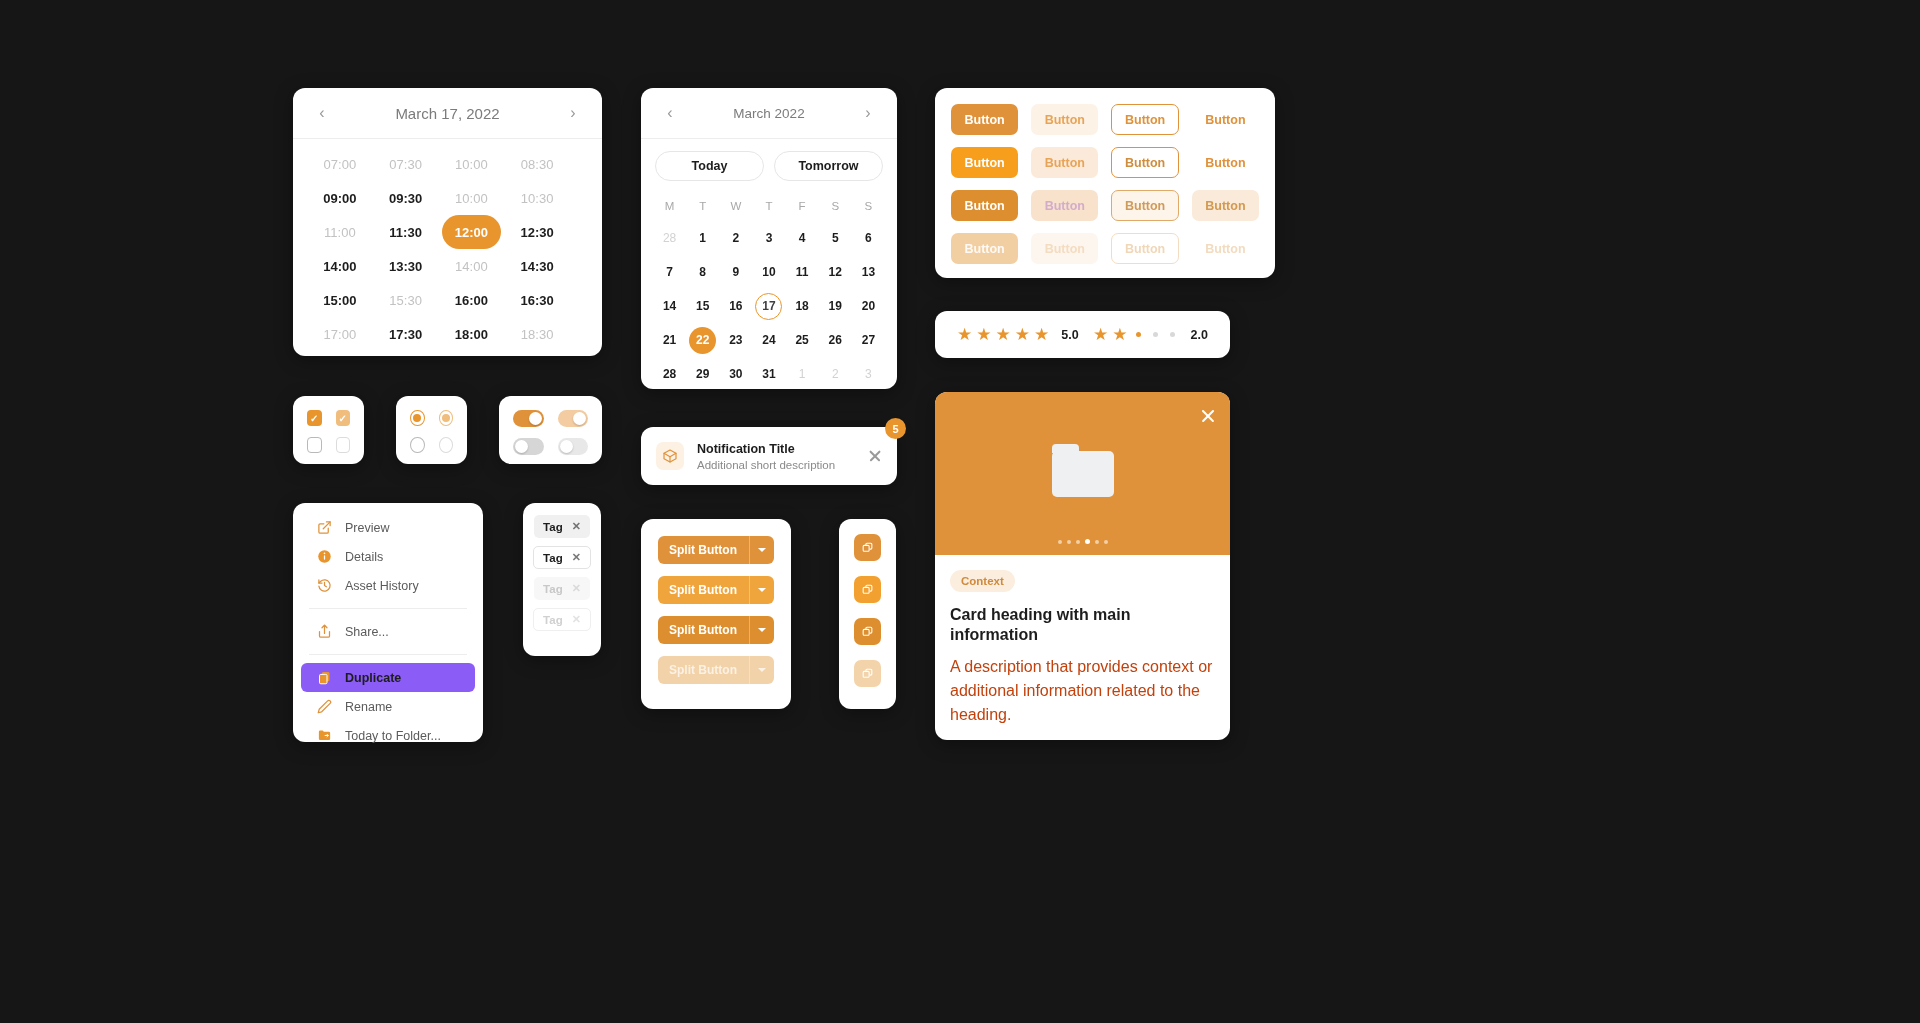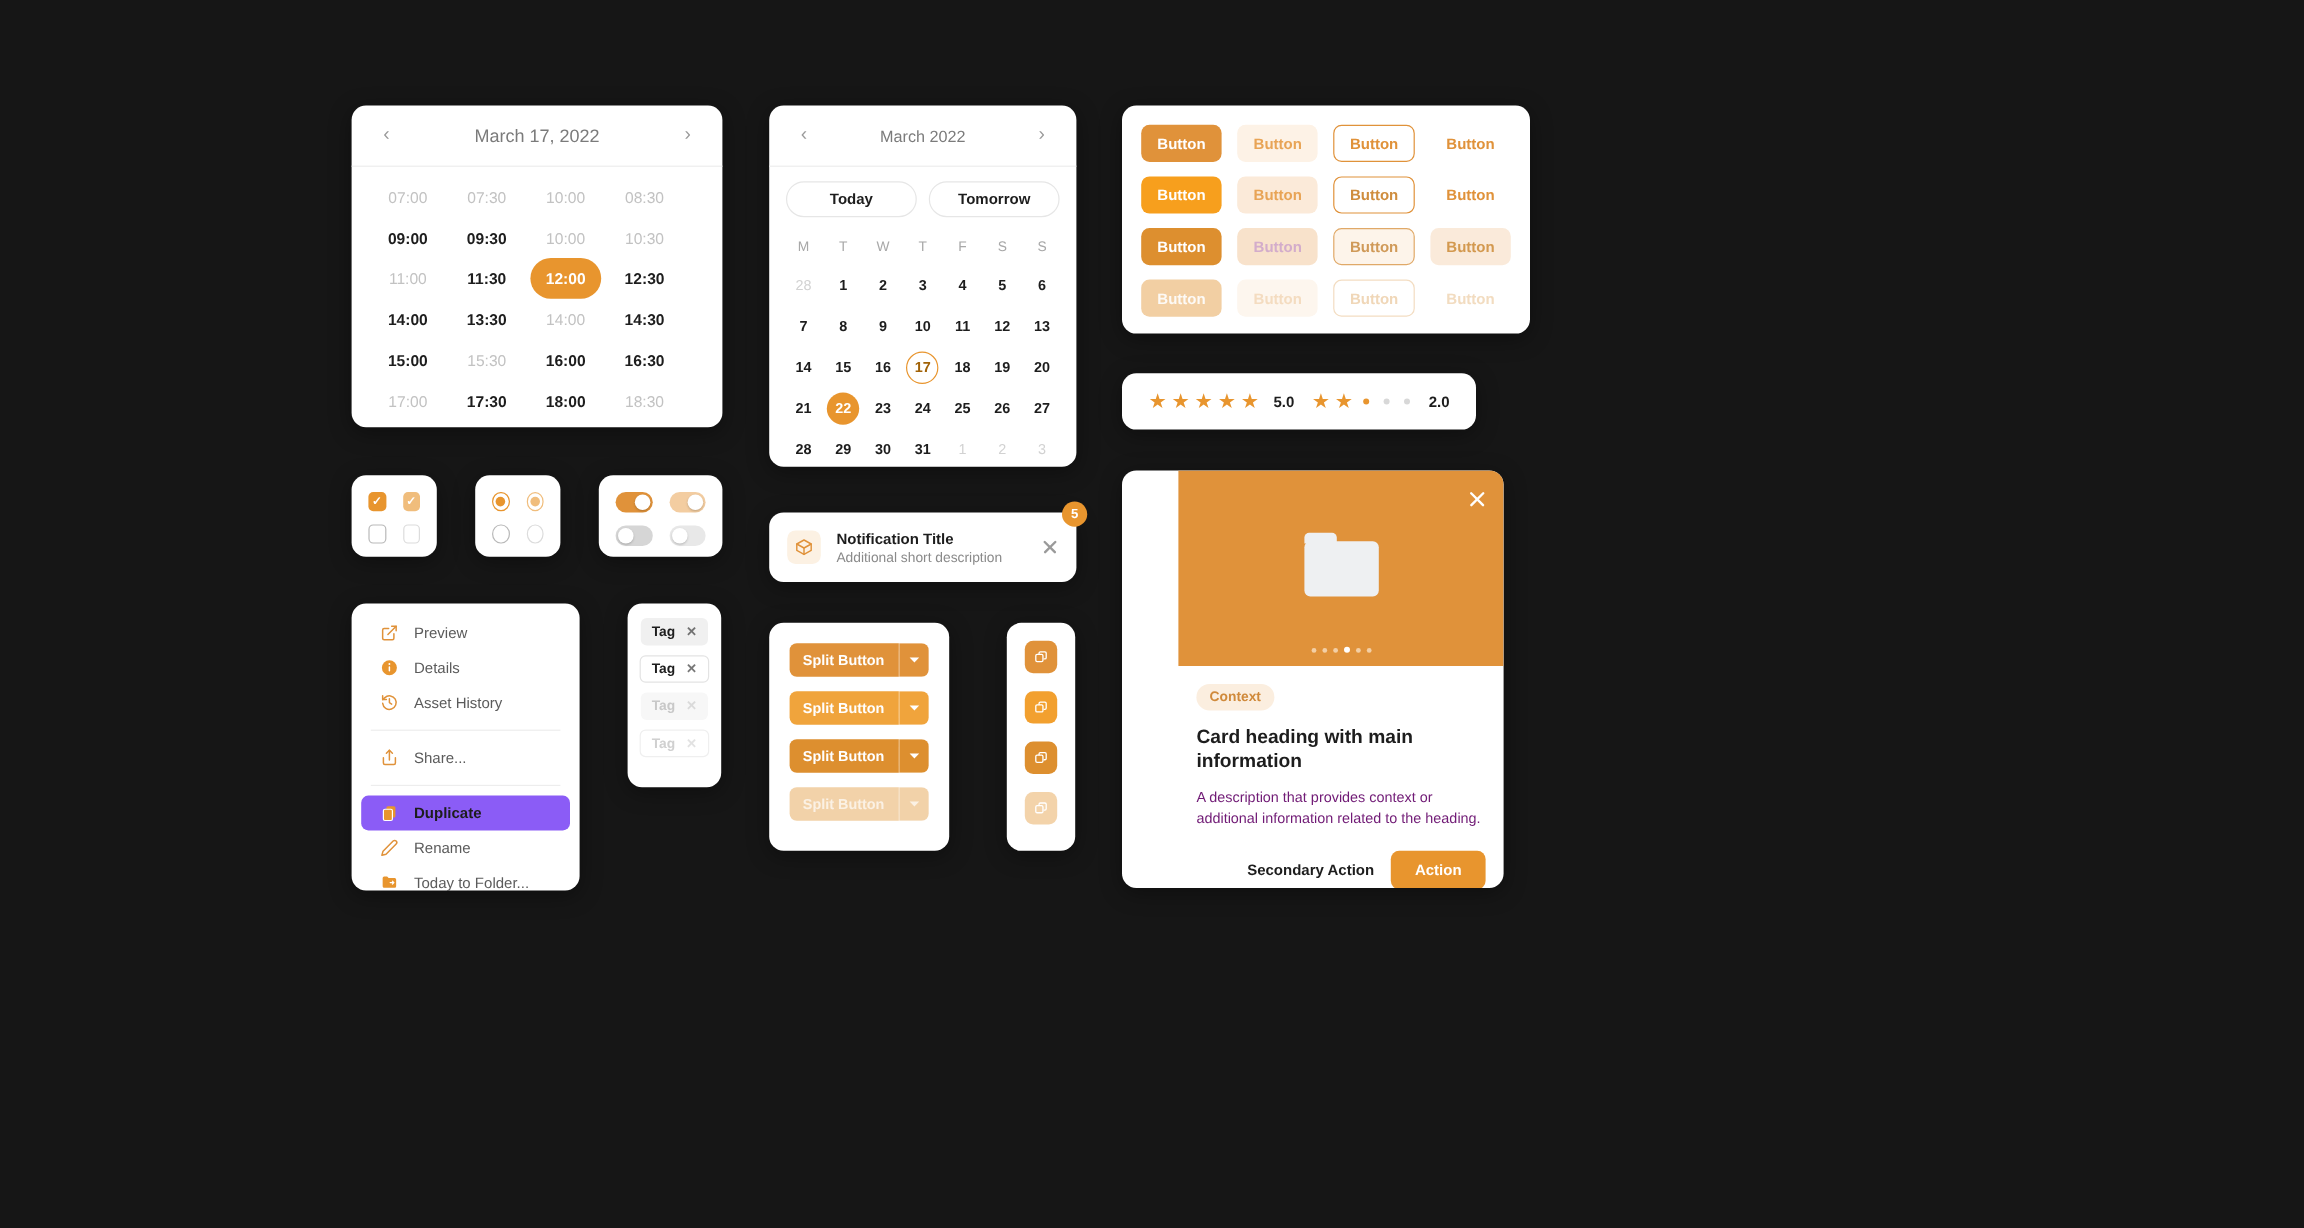--- a/index.html
+++ b/index.html
@@ -60,21 +60,21 @@
   .day {
     height: 34px; display: flex; align-items: center; justify-content: center;
     font-size: 12px; font-weight: 700; color: #1d1d1d; cursor: pointer;
     position: relative;
   }
   .day.out { color: #d2d2d2; font-weight: 400; }
   .day .pill {
     width: 27px; height: 27px; border-radius: 50%;
     display: flex; align-items: center; justify-content: center;
   }
-  .day.today .pill { border: 1.6px solid #e8952e; color: #a16207; }
+  .day.today .pill { border: 1.6px solid #e8952e; color: #404040; }
   .day.sel .pill { background: #e8952e; color: #fff; }
 
   
   #buttons { left: 935px; top: 88px; width: 340px; height: 190px; padding: 16px; }
   .btn-row { display: flex; gap: 13px; margin-bottom: 12px; }
   .btn-row:last-child { margin-bottom: 0; }
   .db {
     width: 74px; height: 31px; border-radius: 7px; border: none;
     font-size: 12.5px; font-weight: 700; cursor: pointer;
     font-family: inherit; display: flex; align-items: center; justify-content: center;
@@ -102,21 +102,21 @@
     display: flex; align-items: center; padding: 0 22px; gap: 0;
   }
   .rate-group { display: flex; align-items: center; gap: 4px; }
   .star { font-size: 17px; line-height: 1; color: #e8952e; }
   .dot { width: 5px; height: 5px; border-radius: 50%; background: #d8d8d8; margin: 0 4px; }
   .dot.on { background: #e8952e; }
   .rate-val { font-size: 12.5px; font-weight: 700; color: #1d1d1d; margin-left: 12px; }
   .rate-sep { width: 34px; }
 
   
-  #card { left: 935px; top: 392px; width: 318px; height: 348px; overflow: hidden; padding-left: 47px; }
+  #card { left: 935px; top: 392px; width: 295px; height: 348px; overflow: hidden; }
   .card-media {
     height: 163px; background: #e0923a; position: relative;
     display: flex; align-items: center; justify-content: center;
   }
   .card-close {
     position: absolute; right: 14px; top: 16px; width: 16px; height: 16px;
     cursor: pointer;
   }
   .card-close::before, .card-close::after {
     content: ""; position: absolute; left: 0; top: 7px; width: 16px; height: 1.8px;
@@ -139,21 +139,21 @@
   .cdot.active { background: #fff; width: 5px; height: 5px; }
   .card-body { padding: 15px 15px 0 15px; }
   .ctx-badge {
     display: inline-block; background: #fbeedf; color: #d08a3b;
     font-size: 11.5px; font-weight: 700; padding: 5px 11px; border-radius: 12px;
   }
   .card-h {
     font-size: 16px; font-weight: 700; color: #1d1d1d; margin-top: 13px; line-height: 1.25;
   }
   .card-desc {
-    font-size: 12px; color: #701a75; line-height: 1.5; margin-top: 10px;
+    font-size: 16px; color: #c2410c; line-height: 1.5; margin-top: 10px;
   }
   .card-actions {
     display: flex; align-items: center; justify-content: flex-end; gap: 14px;
     padding: 18px 15px 0 15px;
   }
   .sec-action {
     font-size: 12.5px; font-weight: 700; color: #1d1d1d; background: none;
     border: none; cursor: pointer; font-family: inherit;
   }
   .pri-action {

